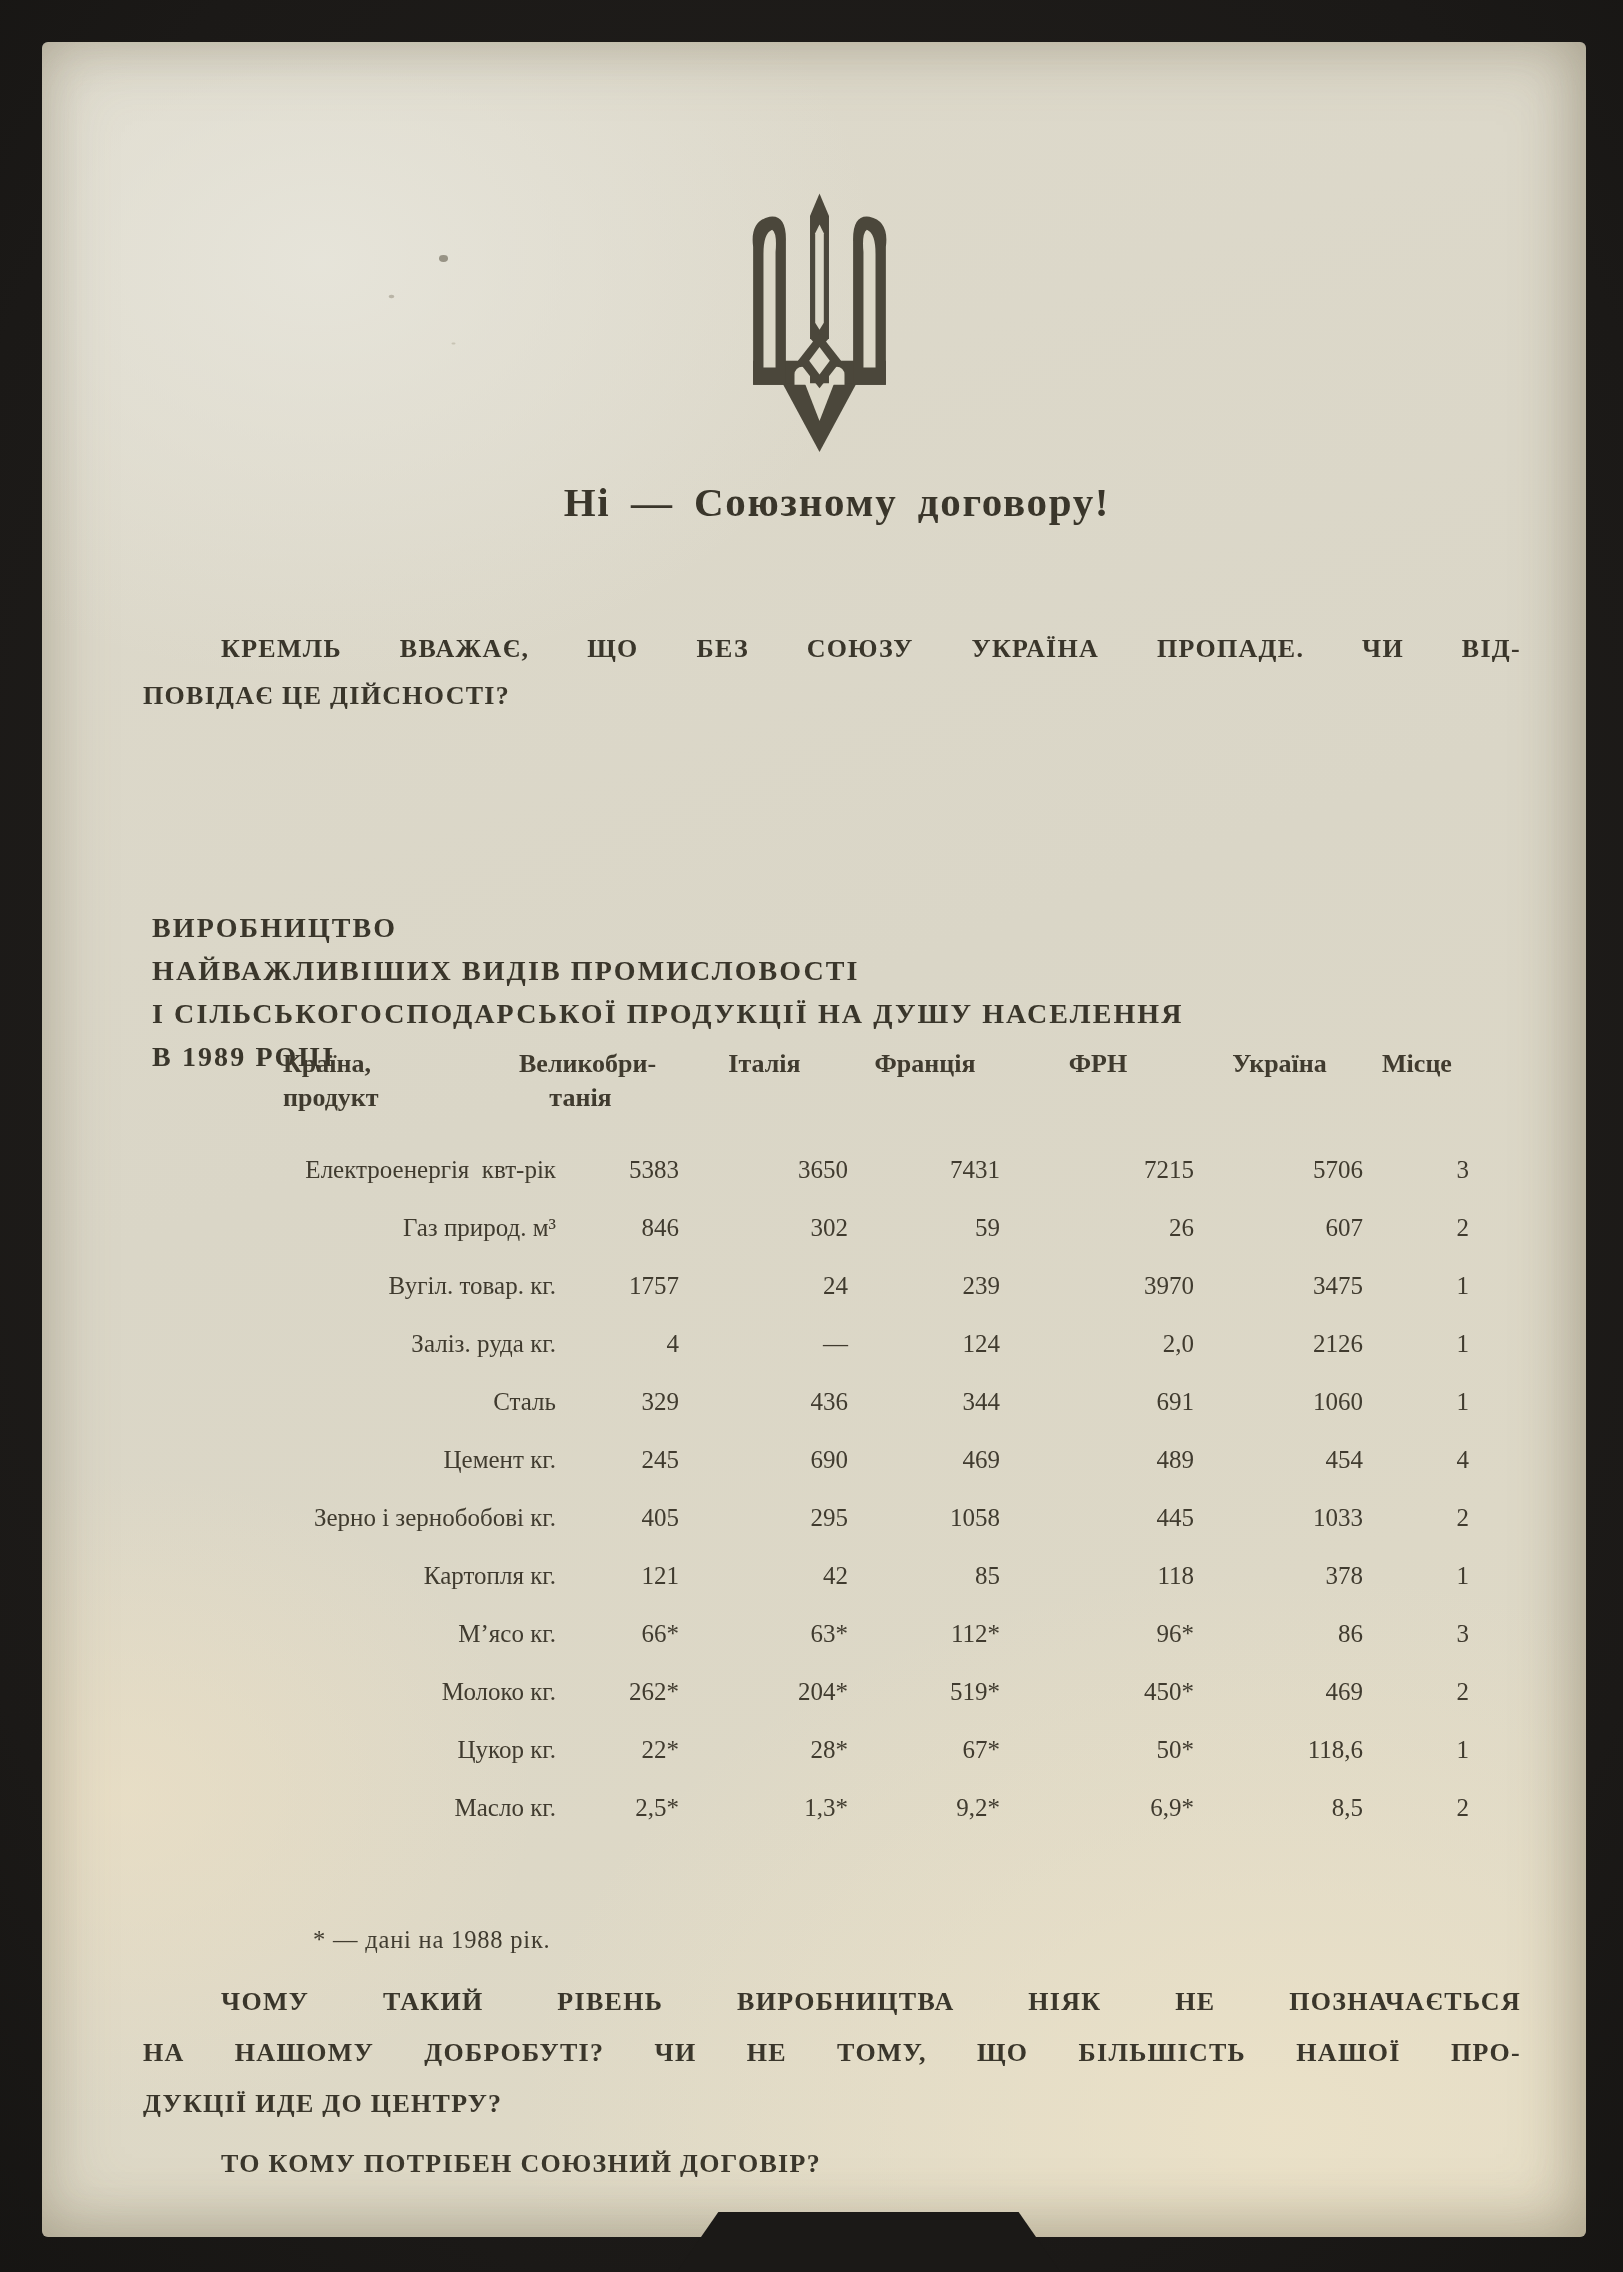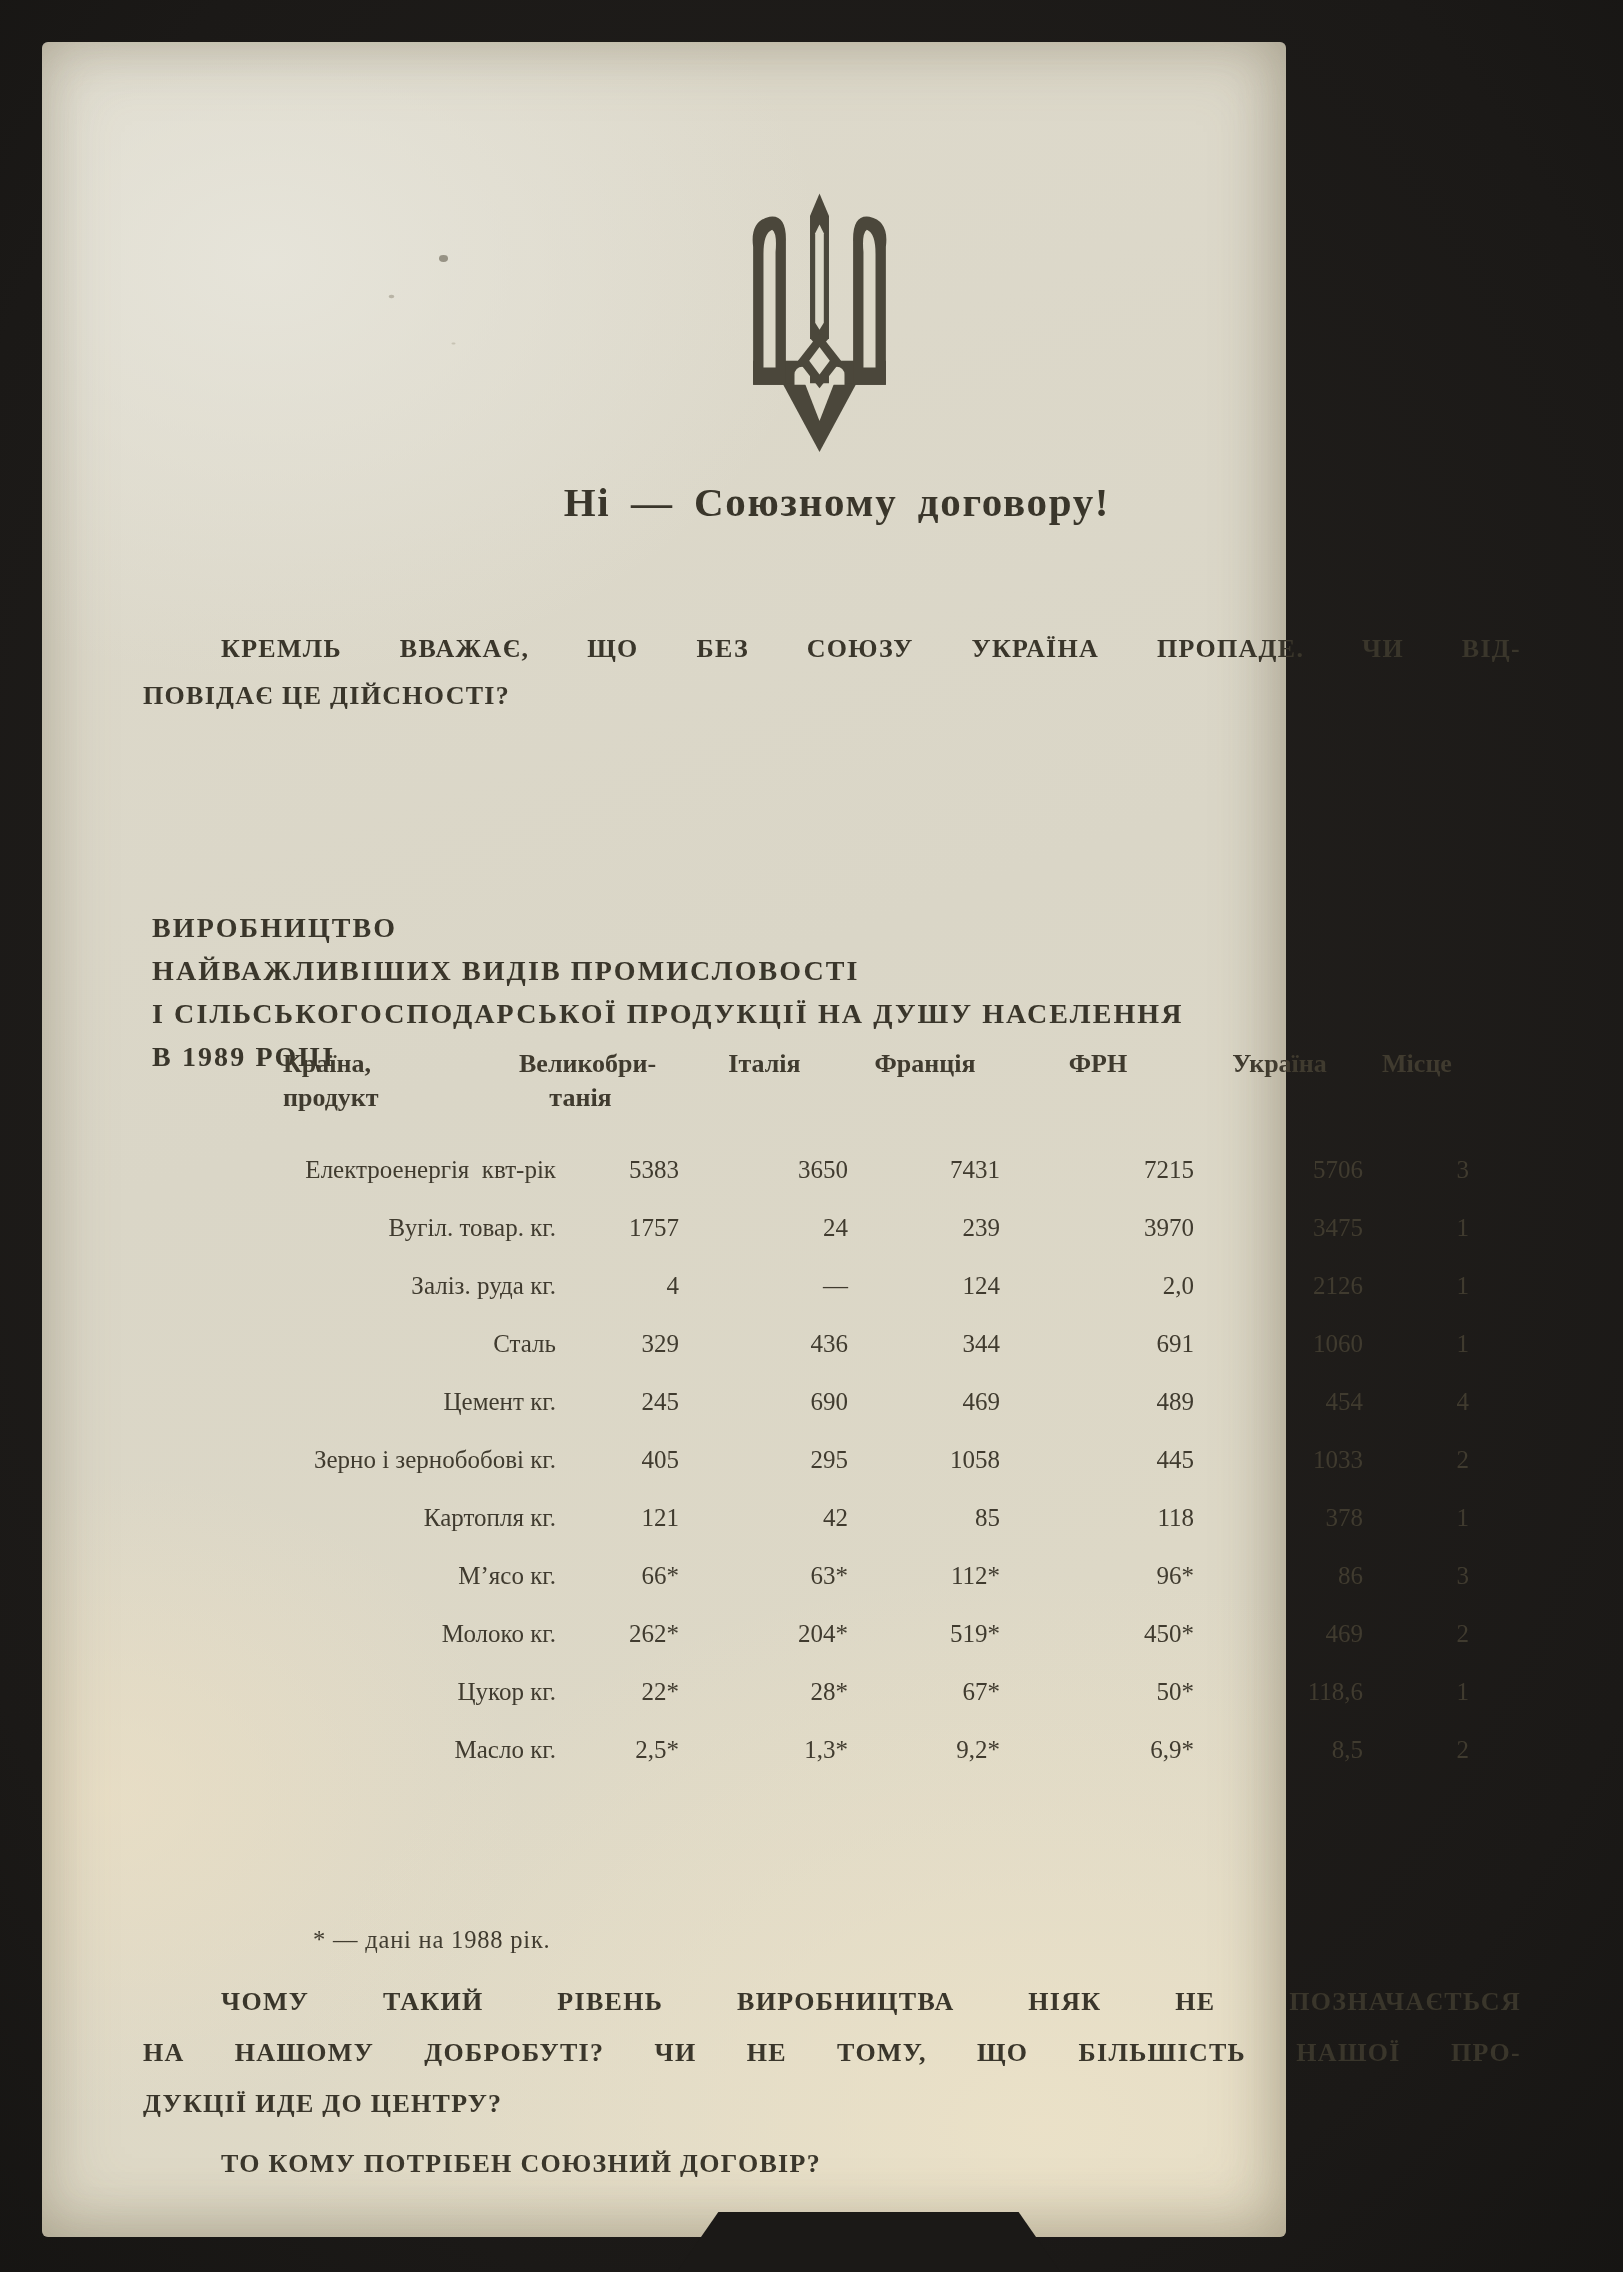--- a/index.html
+++ b/index.html
@@ -6,21 +6,21 @@
   body{
     width:1623px;height:2273px;position:relative;overflow:hidden;
     background:#1d1b19;
     font-family:"Liberation Serif","DejaVu Serif",serif;
   }
   .photo-bg{
     position:absolute;inset:0;
     background:radial-gradient(1353px 1860px at 50% 45%, #24211e 0%, #1b1917 70%, #141311 100%);
   }
   .paper{
-    position:absolute;left:42px;top:42px;width:1244px;height:2195px;
+    position:absolute;left:42px;top:42px;width:1544px;height:2195px;
     border-radius:6px;
     background:
       radial-gradient(1015px 761px at 18% 10%, rgba(231,229,219,.9) 0%, rgba(231,229,219,0) 55%),
       radial-gradient(1268px 930px at 80% 95%, rgba(236,226,200,.85) 0%, rgba(236,226,200,0) 60%),
       radial-gradient(761px 592px at 5% 80%, rgba(236,224,197,.7) 0%, rgba(236,224,197,0) 55%),
       linear-gradient(160deg,#dedacc 0%,#dad6c7 45%,#e0dac6 100%);
     box-shadow:
       inset 0 0 76px rgba(122,112,84,.28),
       inset -15px 0 51px rgba(110,102,78,.18),
       inset 0 -17px 51px rgba(110,102,78,.15);
@@ -159,20 +159,29 @@
         <tr>
           <td class="lab">Електроенергія  квт-рік</td>
           <td class="num">5383</td>
           <td class="num">3650</td>
           <td class="num">7431</td>
           <td class="num">7215</td>
           <td class="num">5706</td>
           <td class="num">3</td>
         </tr>
         <tr>
+          <td class="lab">Газ природ. м³</td>
+          <td class="num">846</td>
+          <td class="num">302</td>
+          <td class="num">59</td>
+          <td class="num">26</td>
+          <td class="num">607</td>
+          <td class="num">2</td>
+        </tr>
+        <tr>
           <td class="lab">Вугіл. товар. кг.</td>
           <td class="num">1757</td>
           <td class="num">24</td>
           <td class="num">239</td>
           <td class="num">3970</td>
           <td class="num">3475</td>
           <td class="num">1</td>
         </tr>
         <tr>
           <td class="lab">Заліз. руда кг.</td>

